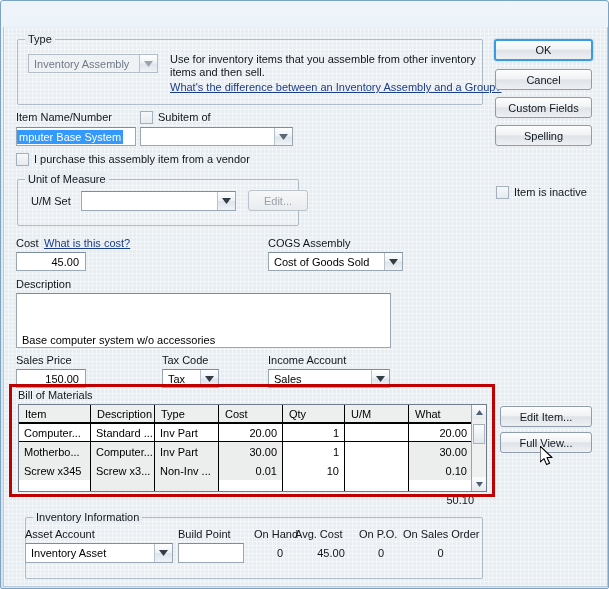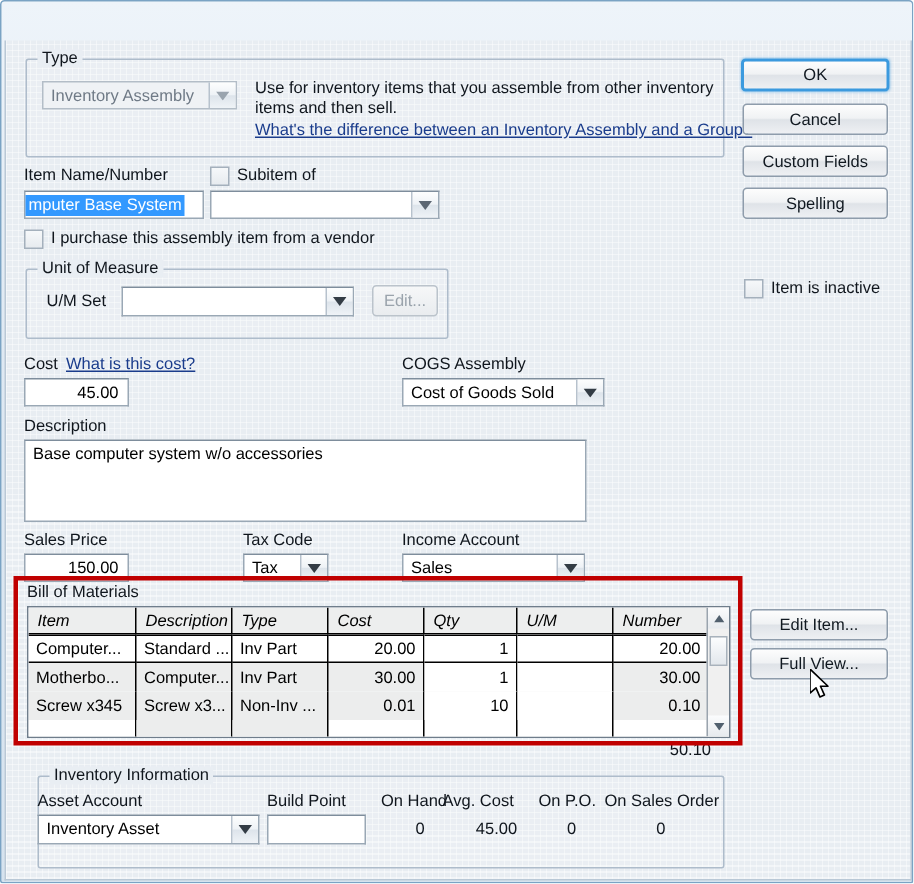--- a/index.html
+++ b/index.html
@@ -203,21 +203,20 @@
     background: #edeeee;
     border-bottom: 1px solid #000000;
     font-size: 11px;
   }
   .bom-head .c {
     border-right: 1px solid #000000;
     box-sizing: border-box;
     padding-left: 6px;
     display: flex; align-items: center;
     overflow: hidden;
-    font-style: italic;
   }
   .bom-head .c:last-child { border-right: none; }
   .bom-row {
     display: flex;
     height: 19px;
     font-size: 11px;
     background: #eceded;
   }
   .bom-row .c {
     border-right: 1px solid #000000;
@@ -324,41 +323,41 @@
 
       <div class="lbl" style="left:27px; top:168px;">U/M Set</div>
       <div class="combo" style="left:77px; top:164px; width:155px; height:20px;">
         <span class="val"></span>
         <span class="arrow">
           <svg width="9" height="6" viewBox="0 0 9 6">
               <polygon points="0,0 9,0 4.5,6" fill="#333c45"></polygon>
             </svg>
         </span>
       </div>
-      <div class="btn disabled" style="left:244px; top:163px; width:44px; height:21px;">Edit...</div>
+      <div class="btn disabled" style="left:244px; top:163px; width:60px; height:21px;">Edit...</div>
 
       <div class="lbl" style="left:12px; top:210px;">Cost</div>
       <div class="link" style="left:40px; top:210px;">What is this cost?</div>
       <div class="tbox" style="left:12px; top:225px; width:70px; height:19px;">
         <span class="val right">45.00</span>
       </div>
 
       <div class="lbl" style="left:264px; top:210px;">COGS Assembly</div>
       <div class="combo" style="left:264px; top:225px; width:135px; height:19px;">
         <span class="val">Cost of Goods Sold</span>
         <span class="arrow">
           <svg width="9" height="6" viewBox="0 0 9 6">
               <polygon points="0,0 9,0 4.5,6" fill="#333c45"></polygon>
             </svg>
         </span>
       </div>
 
       <div class="lbl" style="left:12px; top:251px;">Description</div>
       <div class="tbox" style="left:12px; top:266px; width:375px; height:55px; align-items:flex-start;">
-        <span class="val" style="padding:3px 5px;">Base computer system w/o accessories</span>
+        <span class="val" style="padding:3px 5px;margin-top:37px;">Base computer system w/o accessories</span>
       </div>
 
       <div class="lbl" style="left:12px; top:327px;">Sales Price</div>
       <div class="tbox" style="left:12px; top:342px; width:70px; height:19px;">
         <span class="val right">150.00</span>
       </div>
 
       <div class="lbl" style="left:158px; top:327px;">Tax Code</div>
       <div class="combo" style="left:158px; top:342px; width:57px; height:19px;">
         <span class="val">Tax</span>
@@ -383,21 +382,21 @@
 
       <div class="bom-table" style="left:14px; top:377px; width:469px; height:88px;">
 
         <div class="bom-head">
           <div class="c" style="width:72px;">Item</div>
           <div class="c" style="width:64px;">Description</div>
           <div class="c" style="width:64px;">Type</div>
           <div class="c" style="width:64px;">Cost</div>
           <div class="c" style="width:62px;">Qty</div>
           <div class="c" style="width:64px;">U/M</div>
-          <div class="c" style="width:63px;">Number</div>
+          <div class="c" style="width:63px;">What</div>
         </div>
 
         <div class="bom-row active">
           <div class="c" style="width:72px;">Computer...</div>
           <div class="c" style="width:64px;">Standard ...</div>
           <div class="c" style="width:64px;">Inv Part</div>
           <div class="c num" style="width:64px;">20.00</div>
           <div class="c num white" style="width:62px;">1</div>
           <div class="c white" style="width:64px;"></div>
           <div class="c num" style="width:63px;">20.00</div>

